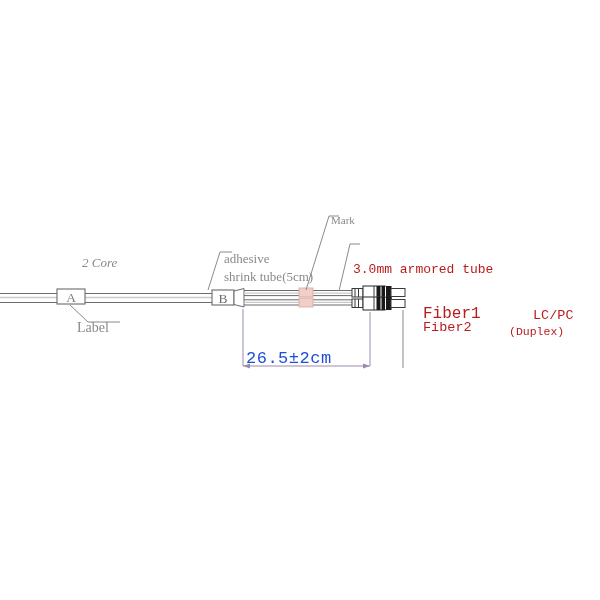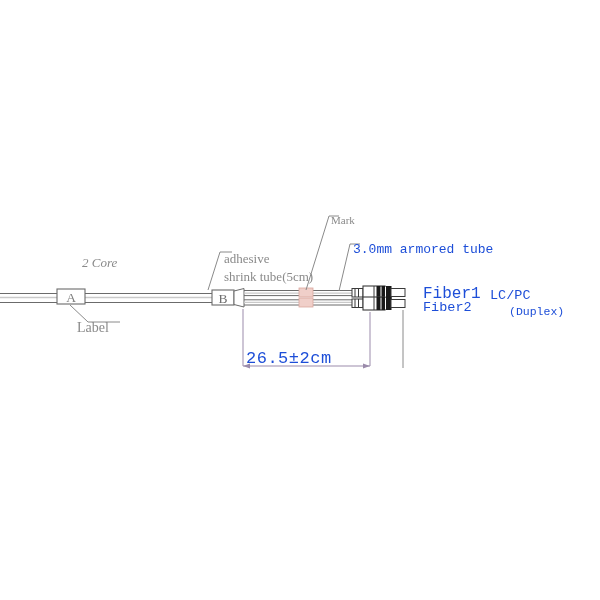--- a/index.html
+++ b/index.html
@@ -26,42 +26,43 @@
     position: absolute;
     white-space: pre;
     line-height: 1.05;
   }
   .t-gray-serif {
     font-family: "Liberation Serif", serif;
     color: #8a8a8a;
   }
   .t-gray-mono {
     font-family: "Liberation Mono", monospace;
-    color: #1d4ed8;
+    color: #b91c1c;
+    margin-top: 20px;
   }
   .t-red {
     font-family: "Liberation Sans", sans-serif;
     font-weight: bold;
     color: #e34a4a;
   }
   .t-purple {
     font-family: Liberation Mono, monospace;
     color: #1d4ed8;
     letter-spacing: 0.5px;
   }
   #lbl-two-core   { left: 82px;  top: 256px; font-size: 13px; font-style: italic; }
   #lbl-armored    { left: 8px;   top: 273px; font-size: 12.5px; }
   #lbl-label      { left: 77px;  top: 321px; font-size: 14px; }
   #lbl-adh1       { left: 224px; top: 252px; font-size: 13px; }
   #lbl-adh2       { left: 224px; top: 270px; font-size: 13px; }
   #lbl-mark       { left: 331px; top: 215px; font-size: 11px; }
   #lbl-tube3mm    { left: 353px; top: 243px; font-size: 13px; }
   #lbl-fiber1     { left: 423px; top: 286px; font-size: 16px; font-family: Liberation Mono, monospace; }
   #lbl-fiber2     { left: 423px; top: 301px; font-size: 13.5px; }
-  #lbl-lcpc       { left: 490px; top: 289px; font-size: 13.5px; }
+  #lbl-lcpc       { left: 533px; top: 289px; font-size: 13.5px; }
   #lbl-duplex     { left: 509px; top: 306px; font-size: 11.5px; }
   #lbl-dim        { left: 246px; top: 350px; font-size: 17px; }
 </style>
 </head>
 <body>
 
 <div id="stage">
 
   <svg id="diagram-svg" viewBox="0 0 600 600">
 

